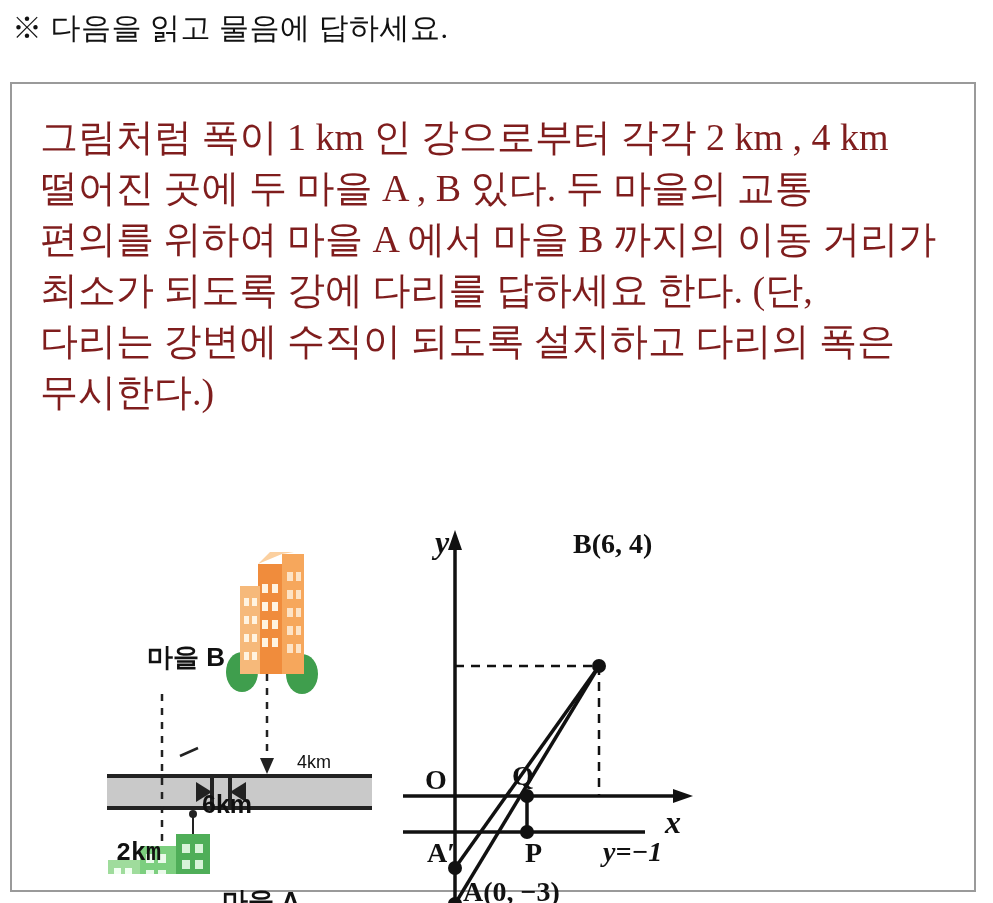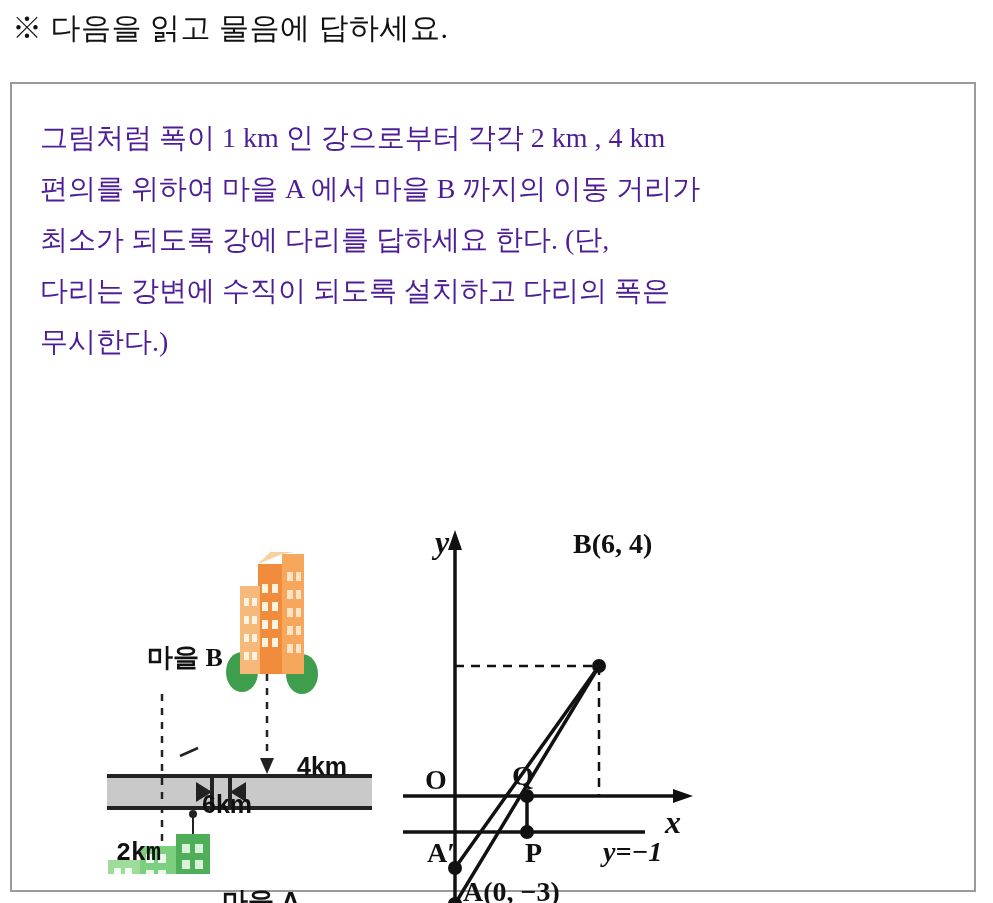--- a/index.html
+++ b/index.html
@@ -37,23 +37,23 @@
     height: 810px;
     border: 2px solid #9a9a9a;
     box-sizing: border-box;
     background: #ffffff;
   }
   .stem {
     position: absolute;
     left: 28px;
     top: 28px;
     width: 910px;
-    font-size: 28px;
+    font-size: 38px;
     line-height: 51px;
-    color: #4c1d95;
+    color: #7f1d1d;
   }
   .stem .line {
     white-space: nowrap;
   }
   
   .figure {
     position: absolute;
     left: 20px;
     top: 440px;
     width: 920px;
@@ -65,21 +65,21 @@
     left: 30px;
     top: 0px;
     width: 330px;
     height: 350px;
   }
   .label-town-b {
     position: absolute;
     left: 85px;
     top: 116px;
     font-size: 26px;
-    font-family: Liberation Serif, serif;
+    font-family: Liberation Sans, sans-serif;
     font-weight: bold;
   }
   .label-town-a {
     position: absolute;
     left: 160px;
     top: 360px;
     font-size: 26px;
     font-family: "Liberation Sans", sans-serif;
     font-weight: bold;
   }
@@ -89,23 +89,23 @@
     top: 228px;
     font-size: 25px;
     font-family: "Liberation Sans", sans-serif;
     font-weight: bold;
     margin-top: 38px;
   }
   .label-4km {
     position: absolute;
     left: 235px;
     top: 228px;
-    font-size: 25px;
+    font-size: 18px;
     font-family: "Liberation Sans", sans-serif;
-    font-weight: bold;
+    font-weight: normal;
   }
   .label-2km {
     position: absolute;
     left: 18px;
     top: 315px;
     font-size: 25px;
     font-family: Liberation Mono, monospace;
     font-weight: bold;
     margin-left: 36px;
   }
@@ -139,20 +139,21 @@
 <body>
 
 <div id="page">
 
   <div class="instruction">※ 다음을 읽고 물음에 답하세요.</div>
 
   <div class="problem-box">
 
     <div class="stem">
       <div class="line">그림처럼 폭이 1 km 인 강으로부터 각각 2 km , 4 km</div>
+      <div class="line">떨어진 곳에 두 마을 A , B 있다. 두 마을의 교통</div>
       <div class="line">편의를 위하여 마을 A 에서 마을 B 까지의 이동 거리가</div>
       <div class="line">최소가 되도록 강에 다리를 답하세요 한다. (단,</div>
       <div class="line">다리는 강변에 수직이 되도록 설치하고 다리의 폭은</div>
       <div class="line">무시한다.)</div>
     </div>
 
     <div class="figure">
 
       <div class="left-fig">
         <svg width="330" height="350" viewBox="0 0 330 350">

